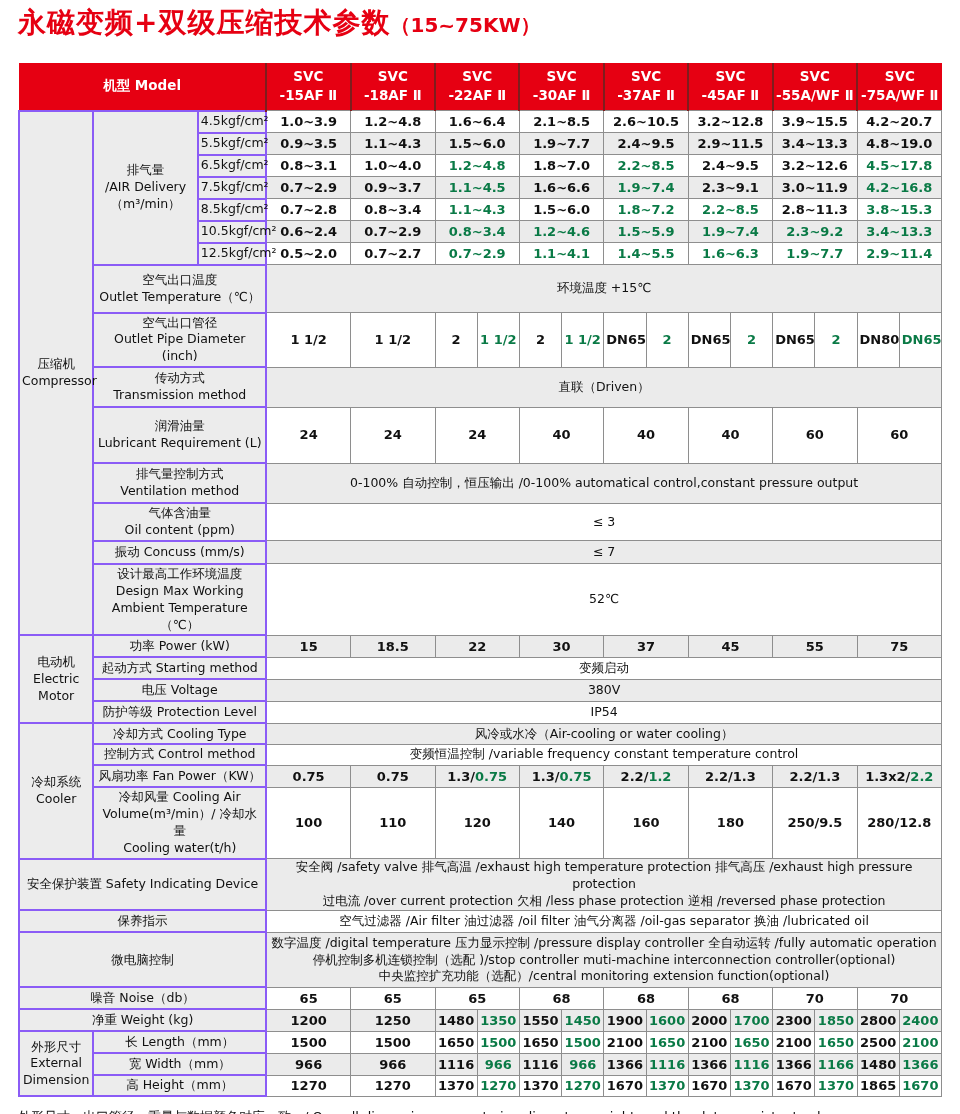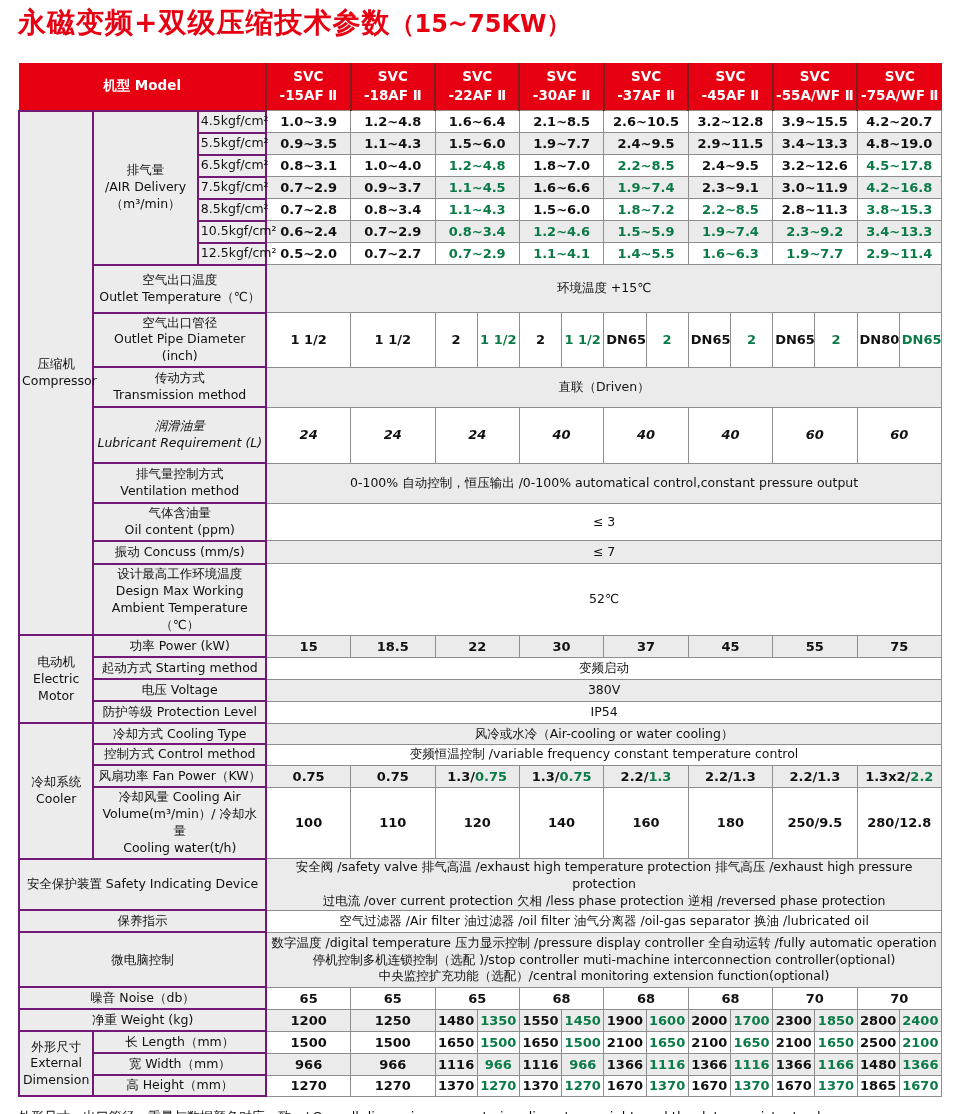--- a/index.html
+++ b/index.html
@@ -2,27 +2,27 @@
 <html><head>
 <meta charset="utf-8">
 <style>
   html,body{margin:0;padding:0;}
   body{
     width:960px;height:1114px;background:#ffffff;overflow:hidden;
     font-family:"DejaVu Sans","Liberation Sans",sans-serif;color:#111;
   }
   .page{padding:6px 18px 0 18px;}
   .title{color:#e60012;font-size:28px;font-weight:700;line-height:1.2;letter-spacing:1px;}
-  .title .paren{font-size:24px;letter-spacing:0;}
+  .title .paren{font-size:20px;letter-spacing:0;}
   .subtitle{color:#e60012;font-size:14.5px;font-weight:700;margin-top:5px;letter-spacing:.2px;}
   table.spec{border-collapse:collapse;table-layout:fixed;width:924px;margin-top:23px;}
   th.mh{background:#e60012;color:#fff;font-size:13.5px;font-weight:700;height:45px;text-align:center;vertical-align:middle;}
   th.mh+th.mh{border-left:2px solid #7f1d1d;}
   th.mh div{line-height:1.45;}
-  td.lbl{background:#ececec;border:2px solid #701a75;font-size:12.5px;font-weight:400;color:#111;
+  td.lbl{background:#ececec;border:2px solid #8b5cf6;font-size:12.5px;font-weight:400;color:#111;
          text-align:center;vertical-align:middle;line-height:1.35;padding:1px 2px;}
   td.dat{border:1px solid #8e8e8e;text-align:center;vertical-align:middle;
          font-size:13px;font-weight:700;color:#111;padding:0 2px;background:#fff;line-height:1.35;}
   td.dat.txt{font-weight:400;font-size:12.5px;}
   tr.g td.dat{background:#ebebeb;}
   .grn{color:#0a7a46;}
   .footer{margin-top:11px;font-size:13px;line-height:1.45;color:#111;}
   .footer div{white-space:nowrap;}
 </style>
 </head>
@@ -362,21 +362,21 @@
         </tr>
         <tr class="g" style="height: 40px;">
           <td class="lbl" colspan="2">
             <div><span>传动方式</span></div>
             <div><span>Transmission method</span></div>
           </td>
           <td class="dat txt" colspan="16">
             <div><span>直联（Driven）</span></div>
           </td>
         </tr>
-        <tr style="height: 56px; font-style: italic;">
+        <tr style="height: 56px;">
           <td class="lbl" colspan="2">
             <div><span>润滑油量</span></div>
             <div><span>Lubricant Requirement (L)</span></div>
           </td>
           <td class="dat" colspan="2">
             <div><span>24</span></div>
           </td>
           <td class="dat" colspan="2">
             <div><span>24</span></div>
           </td>
@@ -523,21 +523,21 @@
           <td class="dat" colspan="2">
             <div><span>0.75</span></div>
           </td>
           <td class="dat" colspan="2">
             <div><span>1.3/</span><span class="grn">0.75</span></div>
           </td>
           <td class="dat" colspan="2">
             <div><span>1.3/</span><span class="grn">0.75</span></div>
           </td>
           <td class="dat" colspan="2">
-            <div><span>2.2/</span><span class="grn">1.3</span></div>
+            <div><span>2.2/</span><span class="grn">1.2</span></div>
           </td>
           <td class="dat" colspan="2">
             <div><span>2.2/1.3</span></div>
           </td>
           <td class="dat" colspan="2">
             <div><span>2.2/1.3</span></div>
           </td>
           <td class="dat" colspan="2">
             <div><span>1.3x2/</span><span class="grn">2.2</span></div>
           </td>

